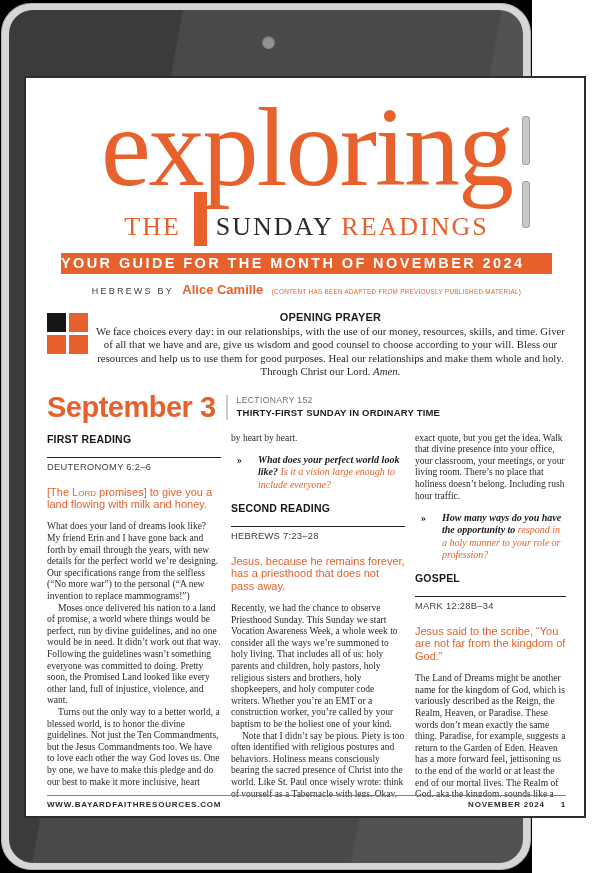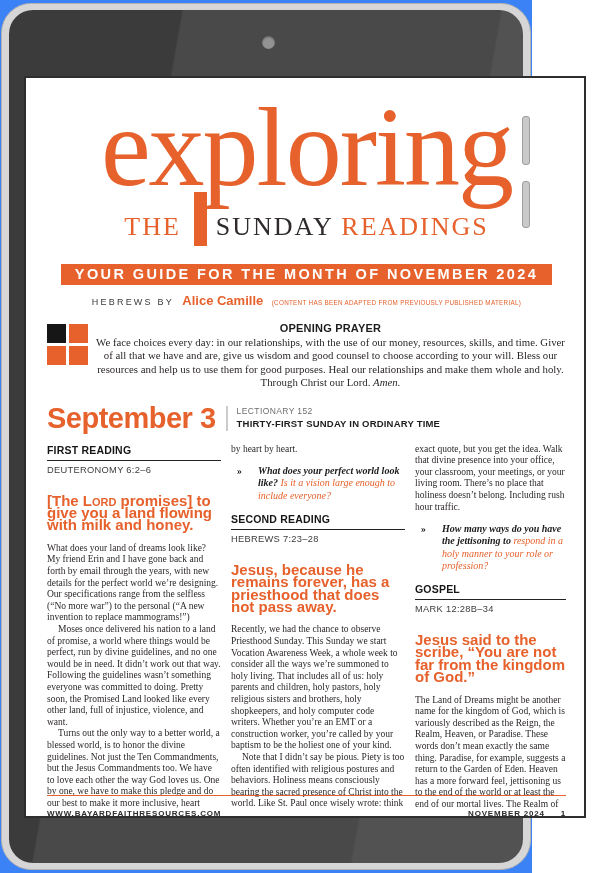--- a/index.html
+++ b/index.html
@@ -1,17 +1,17 @@
 <!DOCTYPE html>
 <html><head>
 <meta charset="utf-8">
 <style>
   html,body{margin:0;padding:0;width:600px;height:873px;background:#fff;overflow:hidden;
     font-family:"Liberation Sans", sans-serif;}
-  .stage{position:relative;width:532px;height:873px;background:#3b82f6;}
+  .stage{position:relative;width:532px;height:873px;background:#000000;}
 
   
   .device{position:absolute;left:1px;top:3px;right:1px;bottom:3px;background:#d6d6d6;
     border:1px solid #b3b3b3;border-radius:30px;}
   .bezel{position:absolute;left:7px;top:6px;right:7px;bottom:6px;border-radius:24px;
     background:linear-gradient(100deg,#3b3b3b 26%,#494949 26.3%,#494949 74%,#525252 74.3%);}
   .camera{position:absolute;left:253px;top:26px;width:13px;height:13px;border-radius:50%;
     background:#939393;box-shadow:inset 0 1px 2px rgba(0,0,0,.35);}
   .sidebtn{position:absolute;right:0;width:6px;background:#c9c9c9;border:1px solid #9e9e9e;border-radius:3px;}
   .btn-volup{top:112px;height:47px;}
@@ -27,22 +27,22 @@
   .masthead{text-align:center;position:relative;}
   .logo-word{font-family:"Liberation Serif", serif;font-size:112px;line-height:86px;
     margin-top:26px;color:#e6612c;letter-spacing:-2px;}
   .logo-sub{font-family:"Liberation Serif", serif;font-size:26px;letter-spacing:2px;
     margin-top:2px;white-space:nowrap;}
   .logo-the{color:#e6612c;}
   .logo-bar{display:inline-block;width:13px;height:54px;background:#e6612c;
     vertical-align:-11px;margin:0 9px 0 13px;}
   .logo-sunday{color:#2f2b2c;}
   .logo-readings{color:#e6612c;}
-  .banner{margin:18px 14px 0 14px;background:#e6612c;color:#ffffff;height:21px;line-height:21px;
-    font-weight:bold;font-size:14.5px;letter-spacing:2.4px;text-align:center;white-space:nowrap;}
+  .banner{margin:7px 14px 0 14px;background:#e6612c;color:#ffffff;height:21px;line-height:21px;
+    font-weight:bold;font-size:14.5px;letter-spacing:2.4px;text-align:left;white-space:nowrap;}
   .byline{margin-top:6px;text-align:center;white-space:nowrap;}
   .byline .wb{font-size:9px;letter-spacing:2.2px;color:#3a3a3a;}
   .byline .author{font-size:13px;font-weight:bold;color:#e6612c;margin-left:4px;}
   .byline .note{font-size:6.3px;color:#e6612c;letter-spacing:.3px;margin-left:4px;}
 
   
   .prayer{display:flex;margin-top:13px;text-align:center;}
   .prayer-icon{flex:0 0 41px;height:41px;display:grid;grid-template-columns:19px 19px;
     grid-template-rows:19px 19px;gap:3px;margin-top:2px;}
   .sq{width:19px;height:19px;background:#e6612c;}
@@ -61,38 +61,38 @@
   .sun{font-size:9.5px;font-weight:bold;color:#1d1d1d;letter-spacing:.2px;margin-top:2px;}
   .headline{font-weight:bold;font-size:20.5px;letter-spacing:-.2px;color:#161616;margin-top:4px;}
 
   
   .cols{display:flex;margin-top:12px;height:364px;overflow:hidden;}
   .col{flex:0 0 auto;}
   .col1{width:174px;margin-right:10px;}
   .col2{width:174px;margin-right:10px;}
   .col3{width:151px;}
   .sec-h{font-weight:bold;font-size:10.5px;color:#161616;letter-spacing:.2px;
-    border-bottom:1.5px solid #222;padding-bottom:4px;}
+    border-bottom:1.5px solid #222;padding-bottom:12px;}
   .cit{font-size:9.3px;color:#3c3c3c;letter-spacing:.3px;margin-top:4px;}
-  .deck{font-weight:bold;font-size:15px;line-height:12.4px;color:#e6612c;margin-top:20px;}
+  .deck{font-weight:normal;font-size:11px;line-height:12.4px;color:#e6612c;margin-top:14px;}
   .smallcaps{font-variant:small-caps;}
   .bodytxt p{font-family:"Liberation Serif", serif;font-size:9.5px;line-height:11.6px;
     color:#2c2727;margin:0;}
   .bodytxt p.first{margin-top:11px;}
   .bodytxt p.indent{text-indent:11px;}
   .question{position:relative;padding-left:27px;margin:10px 0 11px 0;
     font-family:"Liberation Serif", serif;font-style:italic;font-size:10px;line-height:12.2px;}
   .q-marker{position:absolute;left:6px;top:0;font-weight:bold;font-style:normal;
     font-size:9.5px;color:#1a1a1a;}
   .q-black{font-weight:bold;color:#1a1a1a;}
   .q-orange{color:#e6612c;}
 
   
   .pfooter{position:absolute;left:21px;right:18px;top:691px;border-top:1px solid #e6612c;
-    padding-top:13px;display:flex;justify-content:space-between;align-items:baseline;}
+    padding-top:4px;display:flex;justify-content:space-between;align-items:baseline;}
   .pfooter .site{font-weight:bold;font-size:8px;letter-spacing:.8px;color:#2b2b2b;}
   .pfooter .right{font-weight:bold;font-size:8px;letter-spacing:.8px;color:#2b2b2b;}
   .pfooter .pg{margin-left:16px;font-weight:bold;color:#161616;}
 </style>
 </head>
 <body>
 
 <div class="stage">
   <div class="device">
     <div class="bezel">
@@ -164,21 +164,21 @@
                 <p class="first">Recently, we had the chance to observe Priesthood Sunday. This Sunday we start Vocation Awareness Week, a whole week to consider all the ways we’re summoned to holy living. That includes all of us: holy parents and children, holy pastors, holy religious sisters and brothers, holy shopkeepers, and holy computer code writers. Whether you’re an EMT or a construction worker, you’re called by your baptism to be the holiest one of your kind.</p>
                 <p class="indent">Note that I didn’t say be pious. Piety is too often identified with religious postures and behaviors. Holiness means consciously bearing the sacred presence of Christ into the world. Like St. Paul once wisely wrote: think of yourself as a Tabernacle with legs. Okay, that’s not an</p>
               </div>
             </div>
 
             <div class="col col3">
               <div class="bodytxt">
                 <p>exact quote, but you get the idea. Walk that divine presence into your office, your classroom, your meetings, or your living room. There’s no place that holiness doesn’t belong. Including rush hour traffic.</p>
               </div>
               <div class="question">
-                <span class="q-marker">»</span><span class="q-black">How many ways do you have the jettisoning to </span><span class="q-orange">respond in a holy manner to your role or profession?</span>
+                <span class="q-marker">»</span><span class="q-black">How many ways do you have the opportunity to </span><span class="q-orange">respond in a holy manner to your role or profession?</span>
               </div>
               <div class="sec-h">GOSPEL</div>
               <div class="cit">MARK 12:28B–34</div>
               <div class="deck">Jesus said to the scribe, “You are not far from the kingdom of God.”</div>
               <div class="bodytxt">
                 <p class="first">The Land of Dreams might be another name for the kingdom of God, which is variously described as the Reign, the Realm, Heaven, or Paradise. These words don’t mean exactly the same thing. Paradise, for example, suggests a return to the Garden of Eden. Heaven has a more forward feel, jettisoning us to the end of the world or at least the end of our mortal lives. The Realm of God, aka the kingdom, sounds like a territorial designation: a place where God rules. The Reign of God, by contrast, refers more to a time, perhaps</p>
               </div>
             </div>
 
           </div>

